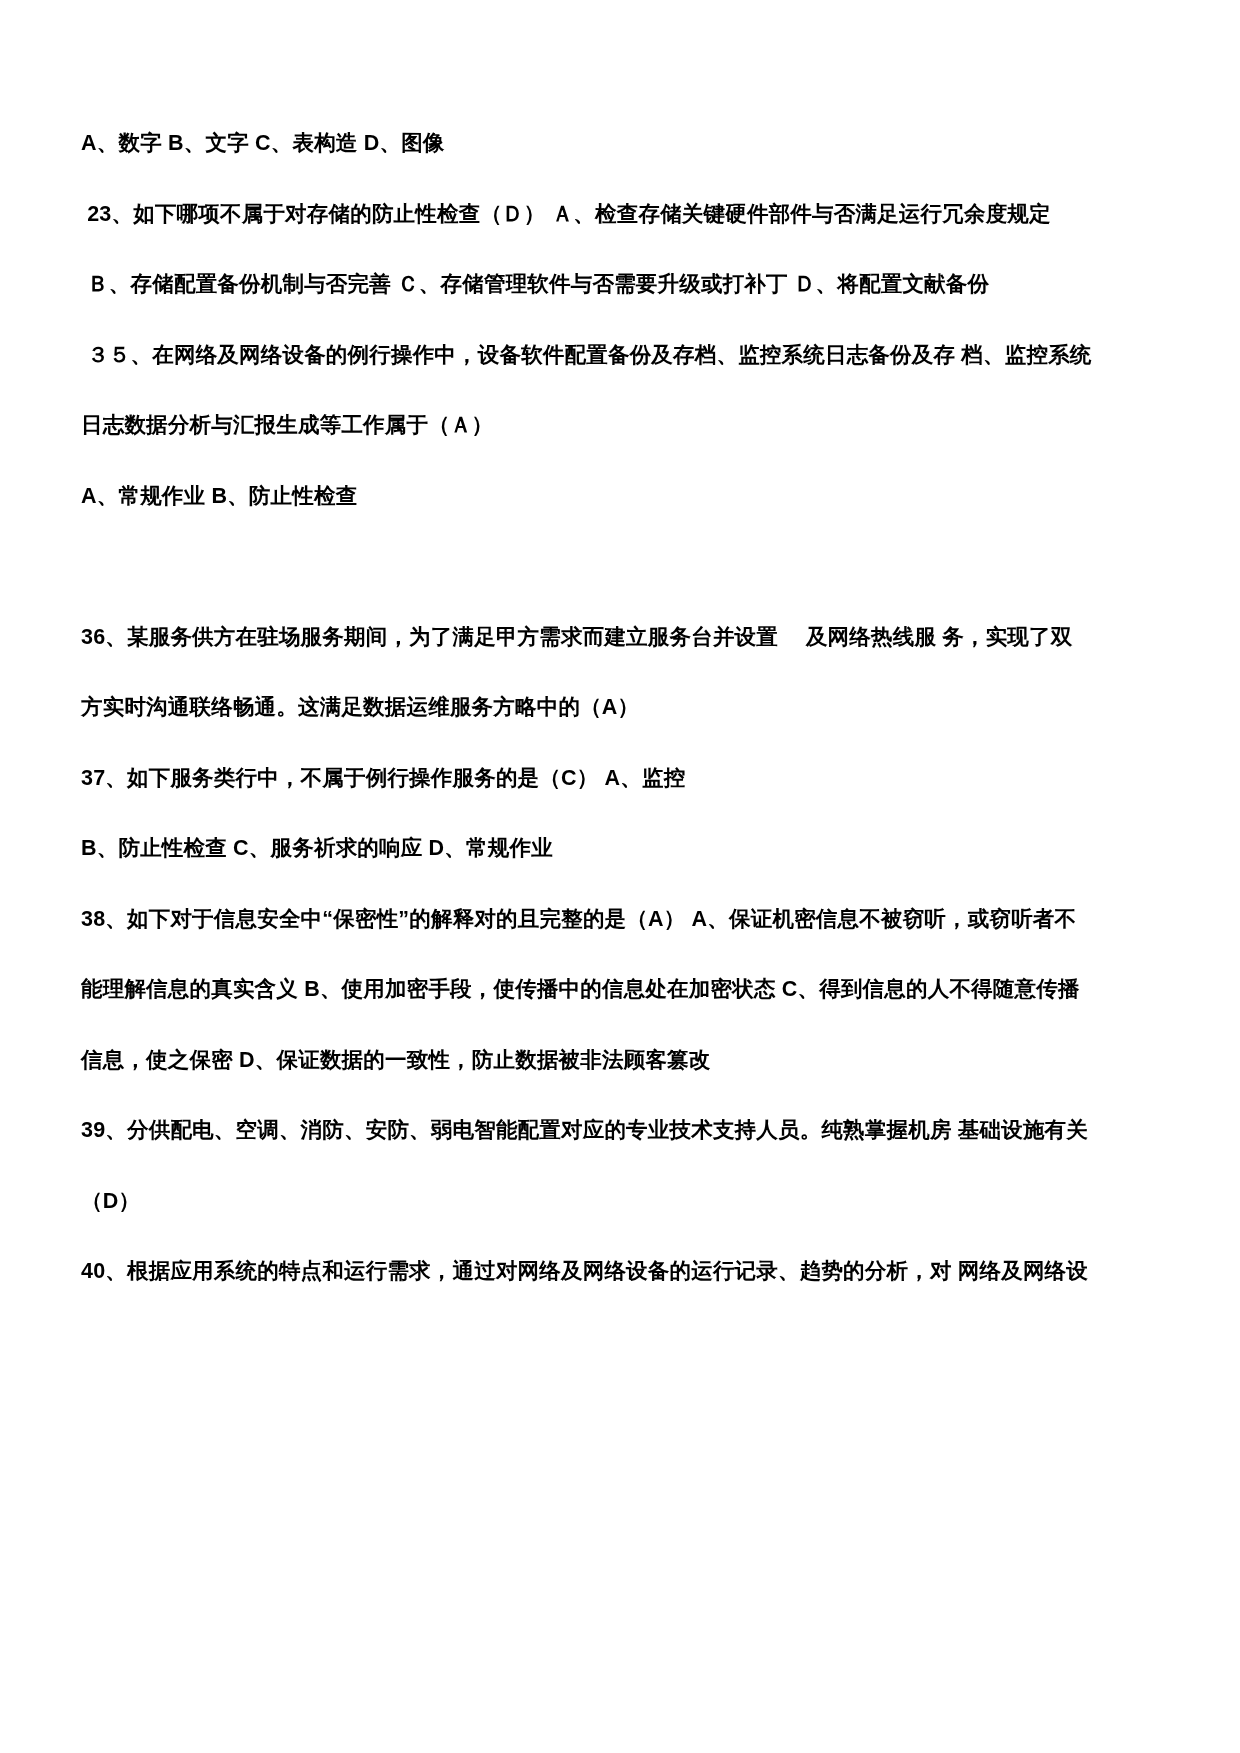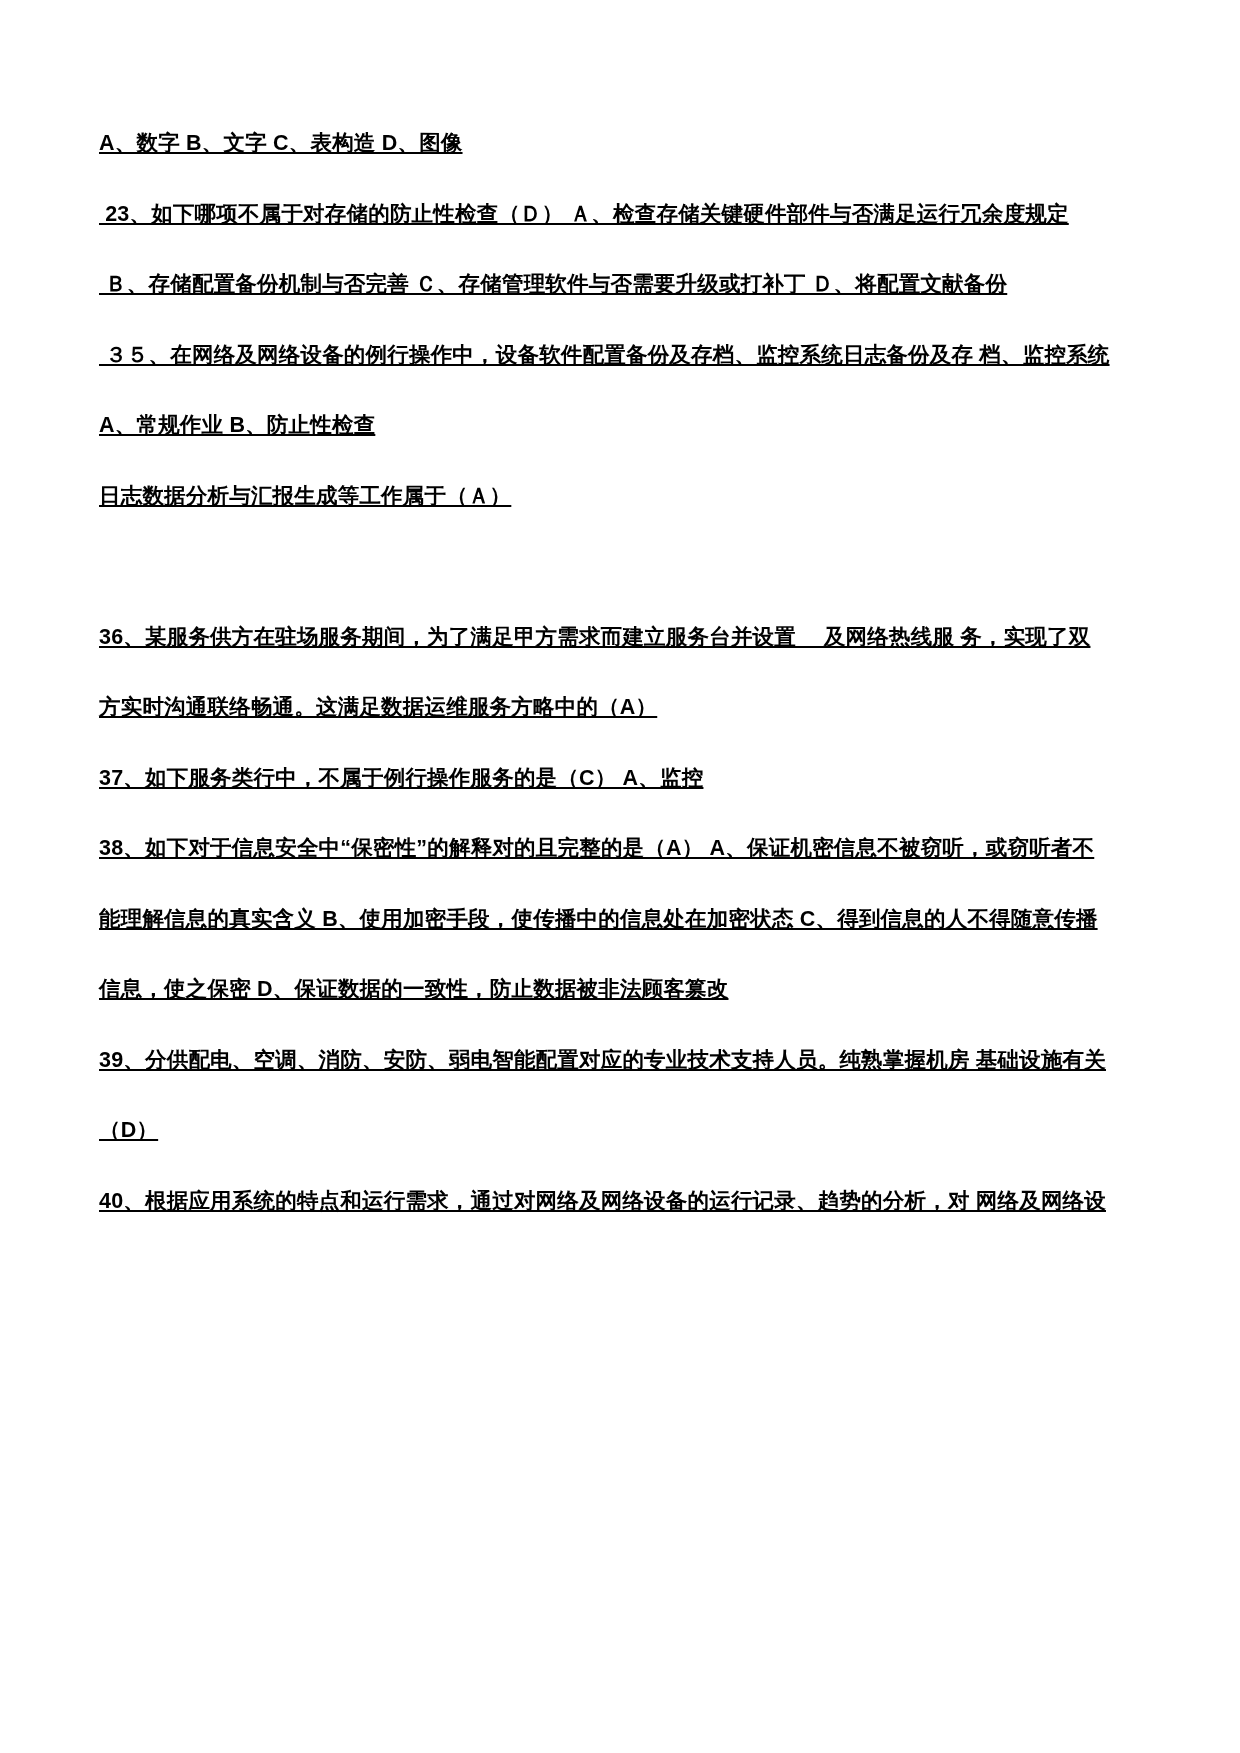--- a/index.html
+++ b/index.html
@@ -13,23 +13,22 @@
     height: 1753px;
     background: #ffffff;
     overflow: hidden;
     font-family: "Liberation Sans", sans-serif;
     font-weight: bold;
     color: #000000;
   }
   .content {
     position: absolute;
     top: 108px;
-    left: 99px;
+    left: 81px;
     width: 1060px;
-    text-decoration: underline;
   }
   .line {
     height: 70.5px;
     line-height: 70.5px;
     font-size: 21.5px;
     white-space: pre;
     letter-spacing: 0.2px;
   }
   .line.blank {
     
@@ -37,26 +36,27 @@
 </style>
 </head>
 <body>
 
 <div class="page">
   <div class="content">
     <div class="line">A、数字 B、文字 C、表构造 D、图像</div>
     <div class="line"> 23、如下哪项不属于对存储的防止性检查（Ｄ） Ａ、检查存储关键硬件部件与否满足运行冗余度规定</div>
     <div class="line"> Ｂ、存储配置备份机制与否完善 Ｃ、存储管理软件与否需要升级或打补丁 Ｄ、将配置文献备份</div>
     <div class="line"> ３５、在网络及网络设备的例行操作中，设备软件配置备份及存档、监控系统日志备份及存 档、监控系统</div>
+    <div class="line">日志数据分析与汇报生成等工作属于（Ａ）</div>
     <div class="line">A、常规作业 B、防止性检查</div>
-    <div class="line">日志数据分析与汇报生成等工作属于（Ａ）</div>
     <div class="line blank"></div>
     <div class="line">36、某服务供方在驻场服务期间，为了满足甲方需求而建立服务台并设置　 及网络热线服 务，实现了双</div>
     <div class="line">方实时沟通联络畅通。这满足数据运维服务方略中的（A）</div>
     <div class="line">37、如下服务类行中，不属于例行操作服务的是（C） A、监控</div>
+    <div class="line">B、防止性检查 C、服务祈求的响应 D、常规作业</div>
     <div class="line">38、如下对于信息安全中“保密性”的解释对的且完整的是（A） A、保证机密信息不被窃听，或窃听者不</div>
     <div class="line">能理解信息的真实含义 B、使用加密手段，使传播中的信息处在加密状态 C、得到信息的人不得随意传播</div>
     <div class="line">信息，使之保密 D、保证数据的一致性，防止数据被非法顾客篡改</div>
     <div class="line">39、分供配电、空调、消防、安防、弱电智能配置对应的专业技术支持人员。纯熟掌握机房 基础设施有关</div>
     <div class="line">（D）</div>
     <div class="line">40、根据应用系统的特点和运行需求，通过对网络及网络设备的运行记录、趋势的分析，对 网络及网络设</div>
   </div>
 </div>
 
 </body></html>

